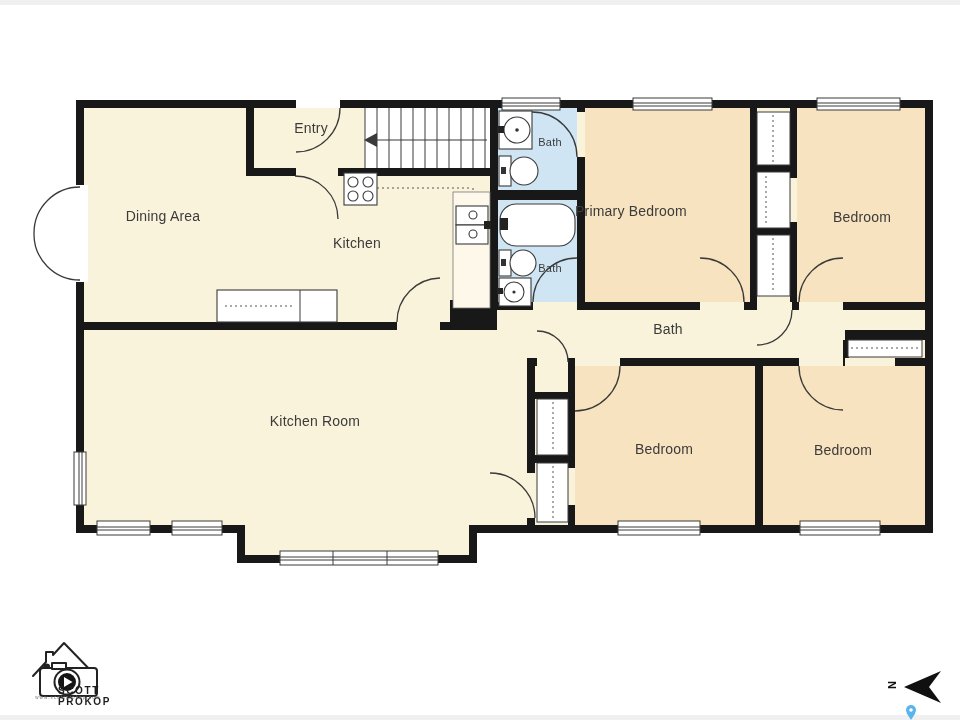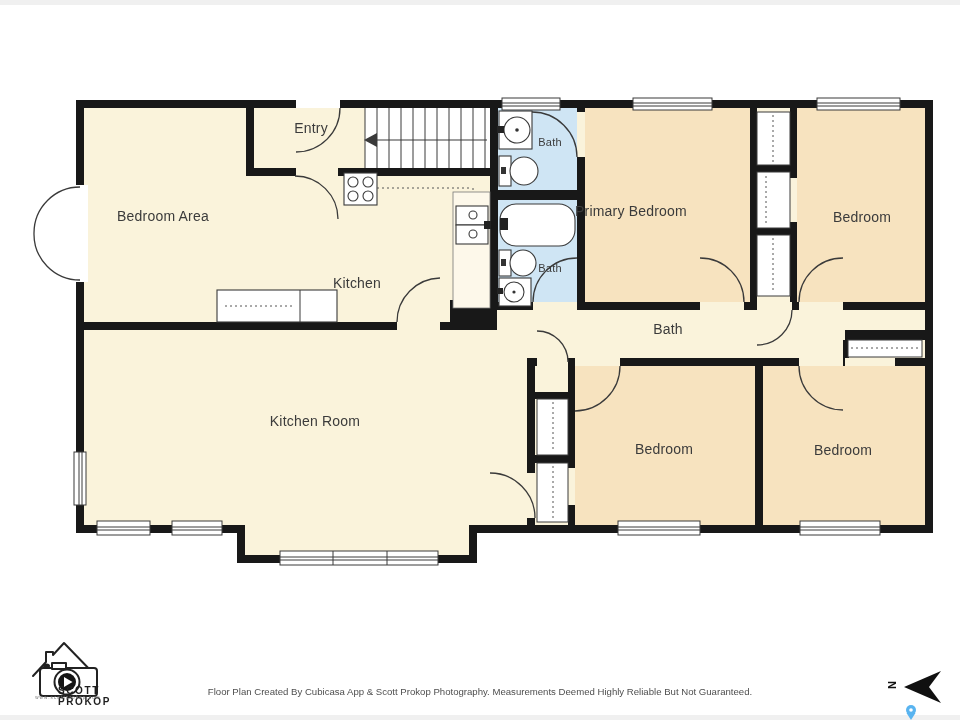--- a/index.html
+++ b/index.html
@@ -265,30 +265,29 @@
       <path d="M33,676 L46,662 L46,652 L53,652 L53,655 L64,643 L96,676"></path>
       <rect x="40" y="668" width="57" height="28" rx="3" fill="#ffffff"></rect>
       <rect x="52" y="663" width="14" height="6" fill="#ffffff"></rect>
       <ellipse cx="46.5" cy="666" rx="3.5" ry="2.5" fill="#222" stroke="none"></ellipse>
       <circle cx="67" cy="682" r="12.5" fill="#ffffff"></circle>
       <circle cx="67" cy="682" r="9" fill="#141414" stroke="none"></circle>
       <polygon points="64,677 64,687 72.5,682" fill="#ffffff" stroke="none"></polygon>
     </g>
   </svg>
 
-  <div class="room-label" style="left:163px;top:216px;">Bedroom Area</div>
+  <div class="room-label" style="left:163px;top:216px;">Dining Area</div>
   <div class="room-label" style="left:311px;top:128px;">Entry</div>
-  <div class="room-label" style="left:357px;top:243px;margin-top:40px;">Kitchen</div>
+  <div class="room-label" style="left:357px;top:243px;">Kitchen</div>
   <div class="room-label bath-label" style="left:550px;top:142px;">Bath</div>
   <div class="room-label bath-label" style="left:550px;top:268px;">Bath</div>
   <div class="room-label" style="left:631px;top:211px;">Primary Bedroom</div>
   <div class="room-label" style="left:862px;top:217px;">Bedroom</div>
   <div class="room-label" style="left:668px;top:329px;">Bath</div>
   <div class="room-label" style="left:664px;top:449px;">Bedroom</div>
   <div class="room-label" style="left:843px;top:450px;">Bedroom</div>
   <div class="room-label" style="left:315px;top:421px;">Kitchen Room</div>
 
-  <div class="footer-text">Floor Plan Created By Cubicasa App &amp; Scott Prokop Photography. Measurements Deemed Highly Reliable But Not Guaranteed.</div>
   <div class="logo-name">SCOTT PROKOP</div>
   <div class="logo-url">www.scottprokop.com</div>
   <div class="north-n">N</div>
 
 </div>
 
 </body></html>

